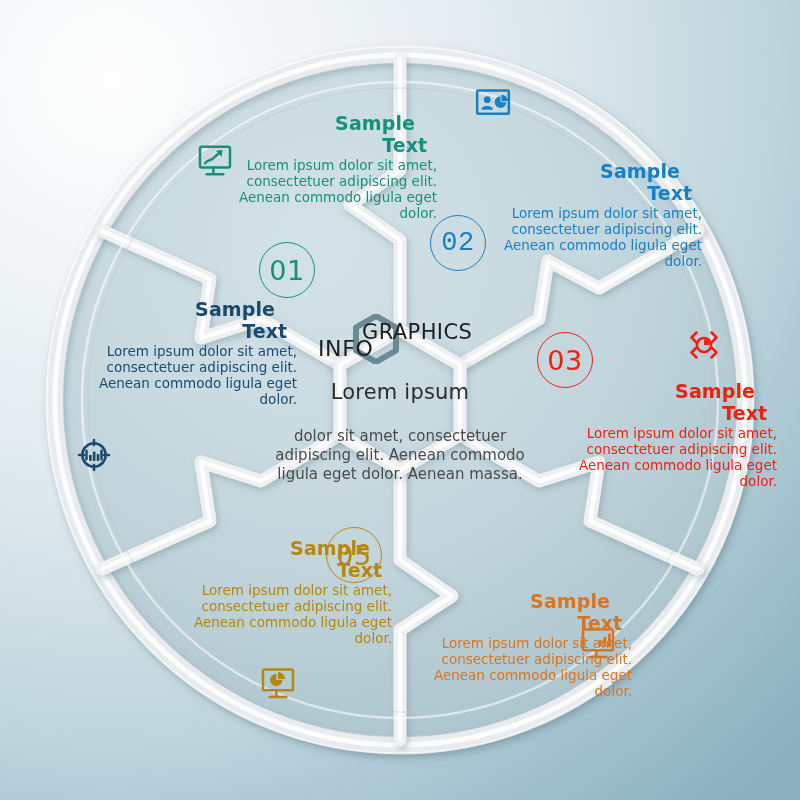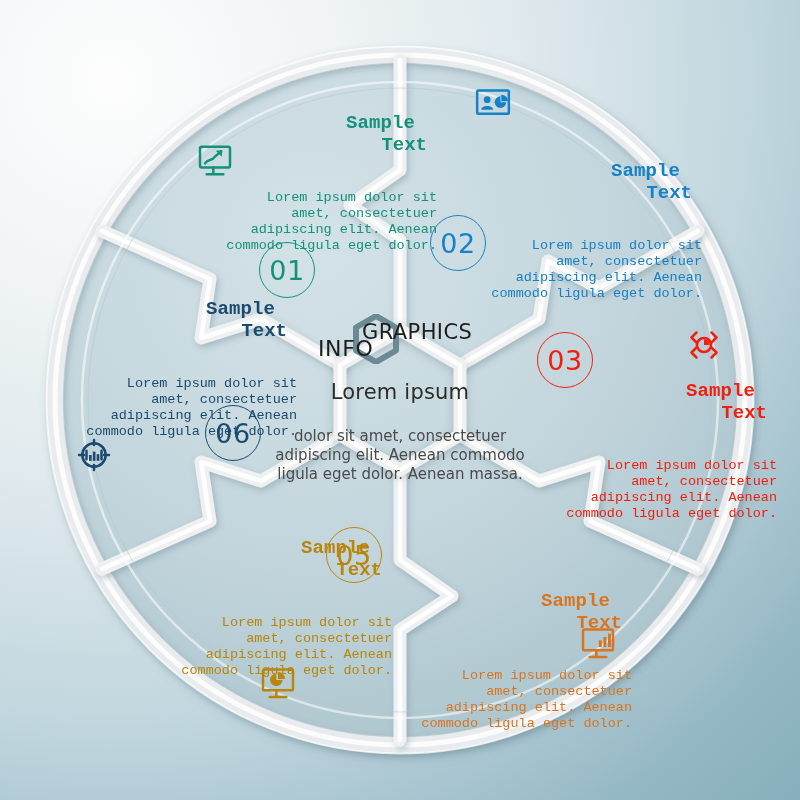--- a/index.html
+++ b/index.html
@@ -9,31 +9,31 @@
     font-family:"DejaVu Sans", sans-serif;
   }
   #stage{
     position:relative;width:800px;height:800px;
     background:radial-gradient(circle at 14% 10%, #fdfdfd 0%, #f3f6f7 18%, #dfe9ed 42%, #bfd5dd 66%, #95b8c5 88%, #87aebc 100%);
   }
   .wheel{position:absolute;left:0;top:0;width:800px;height:800px;}
   svg.wheel{display:block;}
 
   
-  .seg-text{position:absolute;width:215px;pointer-events:none;font-family:Liberation Mono, monospace;}
+  .seg-text{position:absolute;width:215px;pointer-events:none;}
   .hdr{position:relative;height:46px;}
   .sample{
     position:absolute;font-size:19px;font-weight:bold;letter-spacing:.1px;
     white-space:nowrap;
   }
   .textw{
     position:absolute;font-size:19px;font-weight:bold;white-space:nowrap;
   }
   .body{
-    font-size:13.5px;line-height:1.18;text-align:right;margin-top:32px;
+    font-size:13.5px;line-height:1.18;text-align:right;
   }
   
   .al-r .body{text-align:right;}
   .al-r .sample{right:22px;top:0;}
   .al-r .textw{right:10px;top:22px;}
 
   .num{
     position:absolute;width:54px;height:54px;border-radius:50%;
     border:1.6px solid currentColor;
     display:flex;align-items:center;justify-content:center;
@@ -159,21 +159,21 @@
     </svg>
   </div>
 
   <div class="seg-text al-r" style="left:487px;top:160px;">
     <div class="hdr">
       <span class="sample" style="color:#1681c4;">Sample</span>
       <span class="textw" style="color:#1681c4;">Text</span>
     </div>
     <div class="body" style="color:#1681c4;">Lorem ipsum dolor sit amet, consectetuer adipiscing elit. Aenean commodo ligula eget dolor.</div>
   </div>
-  <div class="num" style="left:430px;top:215px;color:#1681c4;">02</div>
+  <div class="num" style="left:430px;top:215px;color:#1681c4;font-family:Liberation Mono, monospace;">02</div>
   <div class="ico" style="left:473px;top:83px;">
     <svg viewBox="0 0 48 48" fill="none" stroke="#1681c4" stroke-width="3">
       <rect x="5" y="9" width="38" height="28" rx="1.5"></rect>
       <circle cx="17" cy="20" r="4" fill="#1681c4" stroke="none"></circle>
       <path d="M10 32 C10 26 24 26 24 32 Z" fill="#1681c4" stroke="none"></path>
       <path d="M33 16 a7 7 0 1 0 7 7 h-7 Z" fill="#1681c4" stroke="none"></path>
       <path d="M34 14 a8 8 0 0 1 8 8 h-8 Z" fill="#1681c4" stroke="none"></path>
     </svg>
   </div>
 
@@ -230,21 +230,20 @@
     </svg>
   </div>
 
   <div class="seg-text al-r" style="left:82px;top:298px;">
     <div class="hdr">
       <span class="sample" style="color:#1c4a6e;">Sample</span>
       <span class="textw" style="color:#1c4a6e;">Text</span>
     </div>
     <div class="body" style="color:#1c4a6e;">Lorem ipsum dolor sit amet, consectetuer adipiscing elit. Aenean commodo ligula eget dolor.</div>
   </div>
-  <div class="num" style="left:205px;top:405px;color:#1c4a6e;">06</div>
   <div class="ico" style="left:74px;top:435px;">
     <svg viewBox="0 0 48 48" fill="none" stroke="#1c4a6e" stroke-width="3">
       <circle cx="24" cy="24" r="14"></circle>
       <rect x="18" y="24" width="3.2" height="7" fill="#1c4a6e" stroke="none"></rect>
       <rect x="22.6" y="20" width="3.2" height="11" fill="#1c4a6e" stroke="none"></rect>
       <rect x="27.2" y="23" width="3.2" height="8" fill="#1c4a6e" stroke="none"></rect>
       <path d="M24 6 L24 12 M24 36 L24 42 M6 24 L12 24 M36 24 L42 24" stroke-linecap="round"></path>
       <path d="M15 19 L15 29 M33 19 L33 29" stroke-linecap="round"></path>
     </svg>
   </div>

